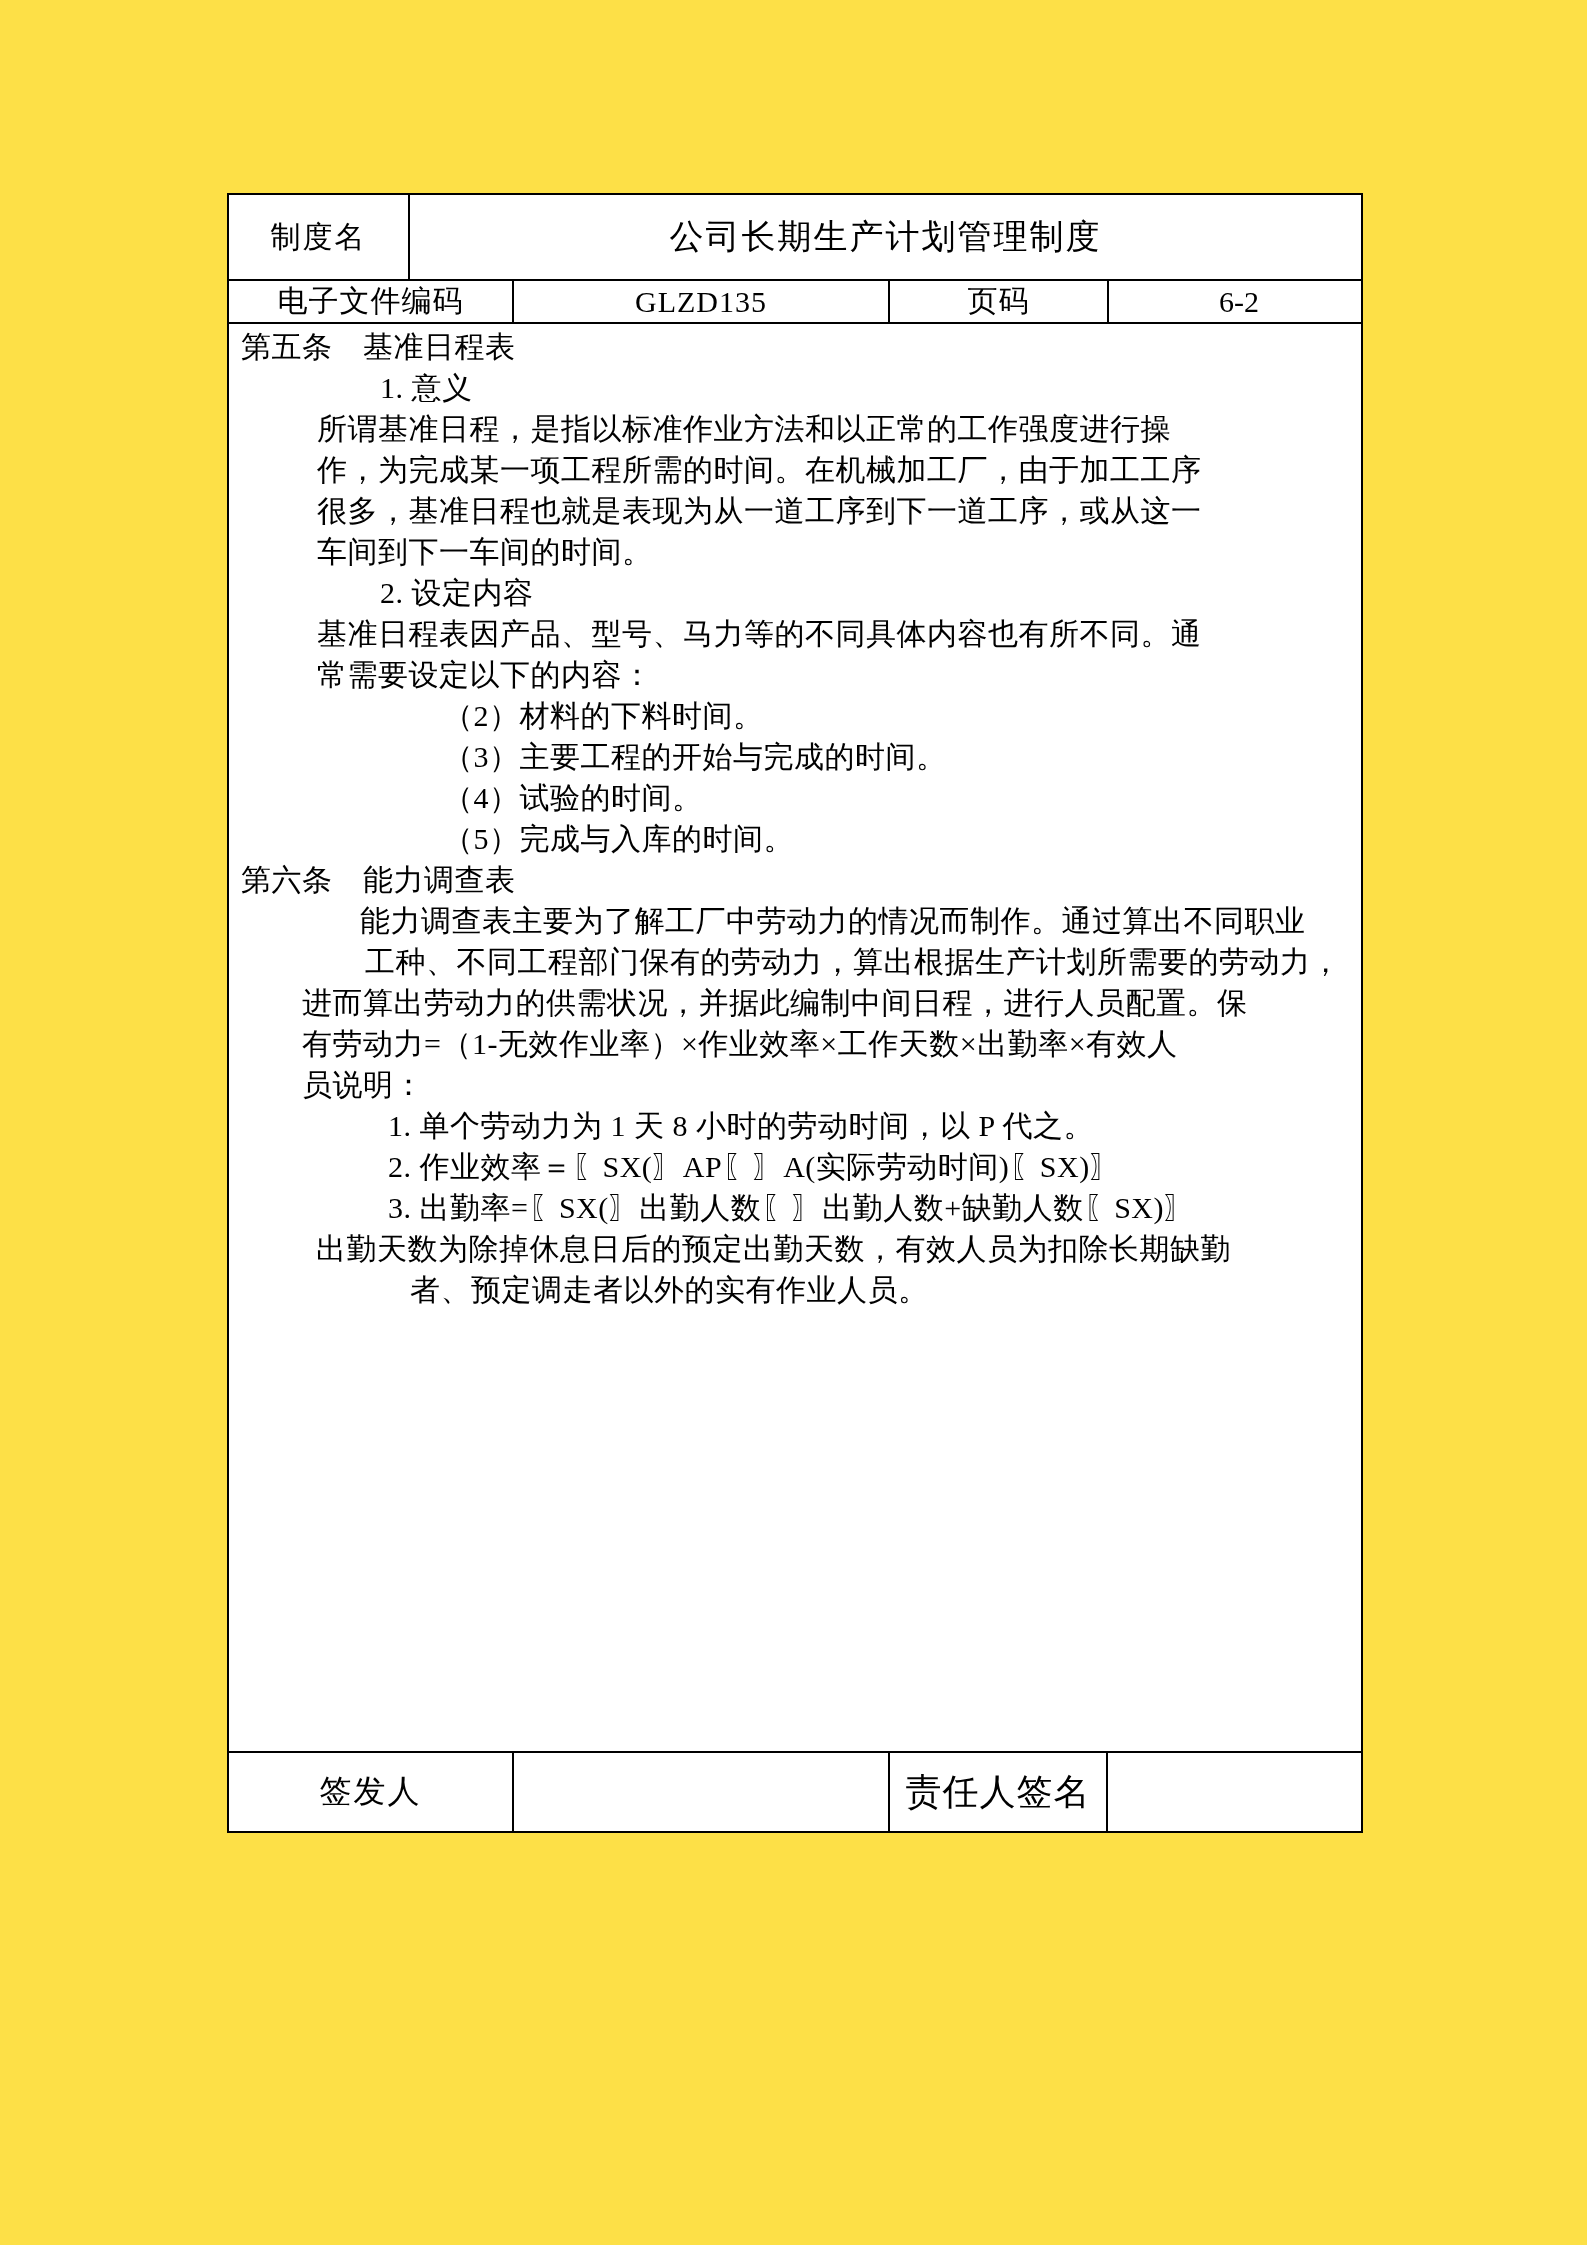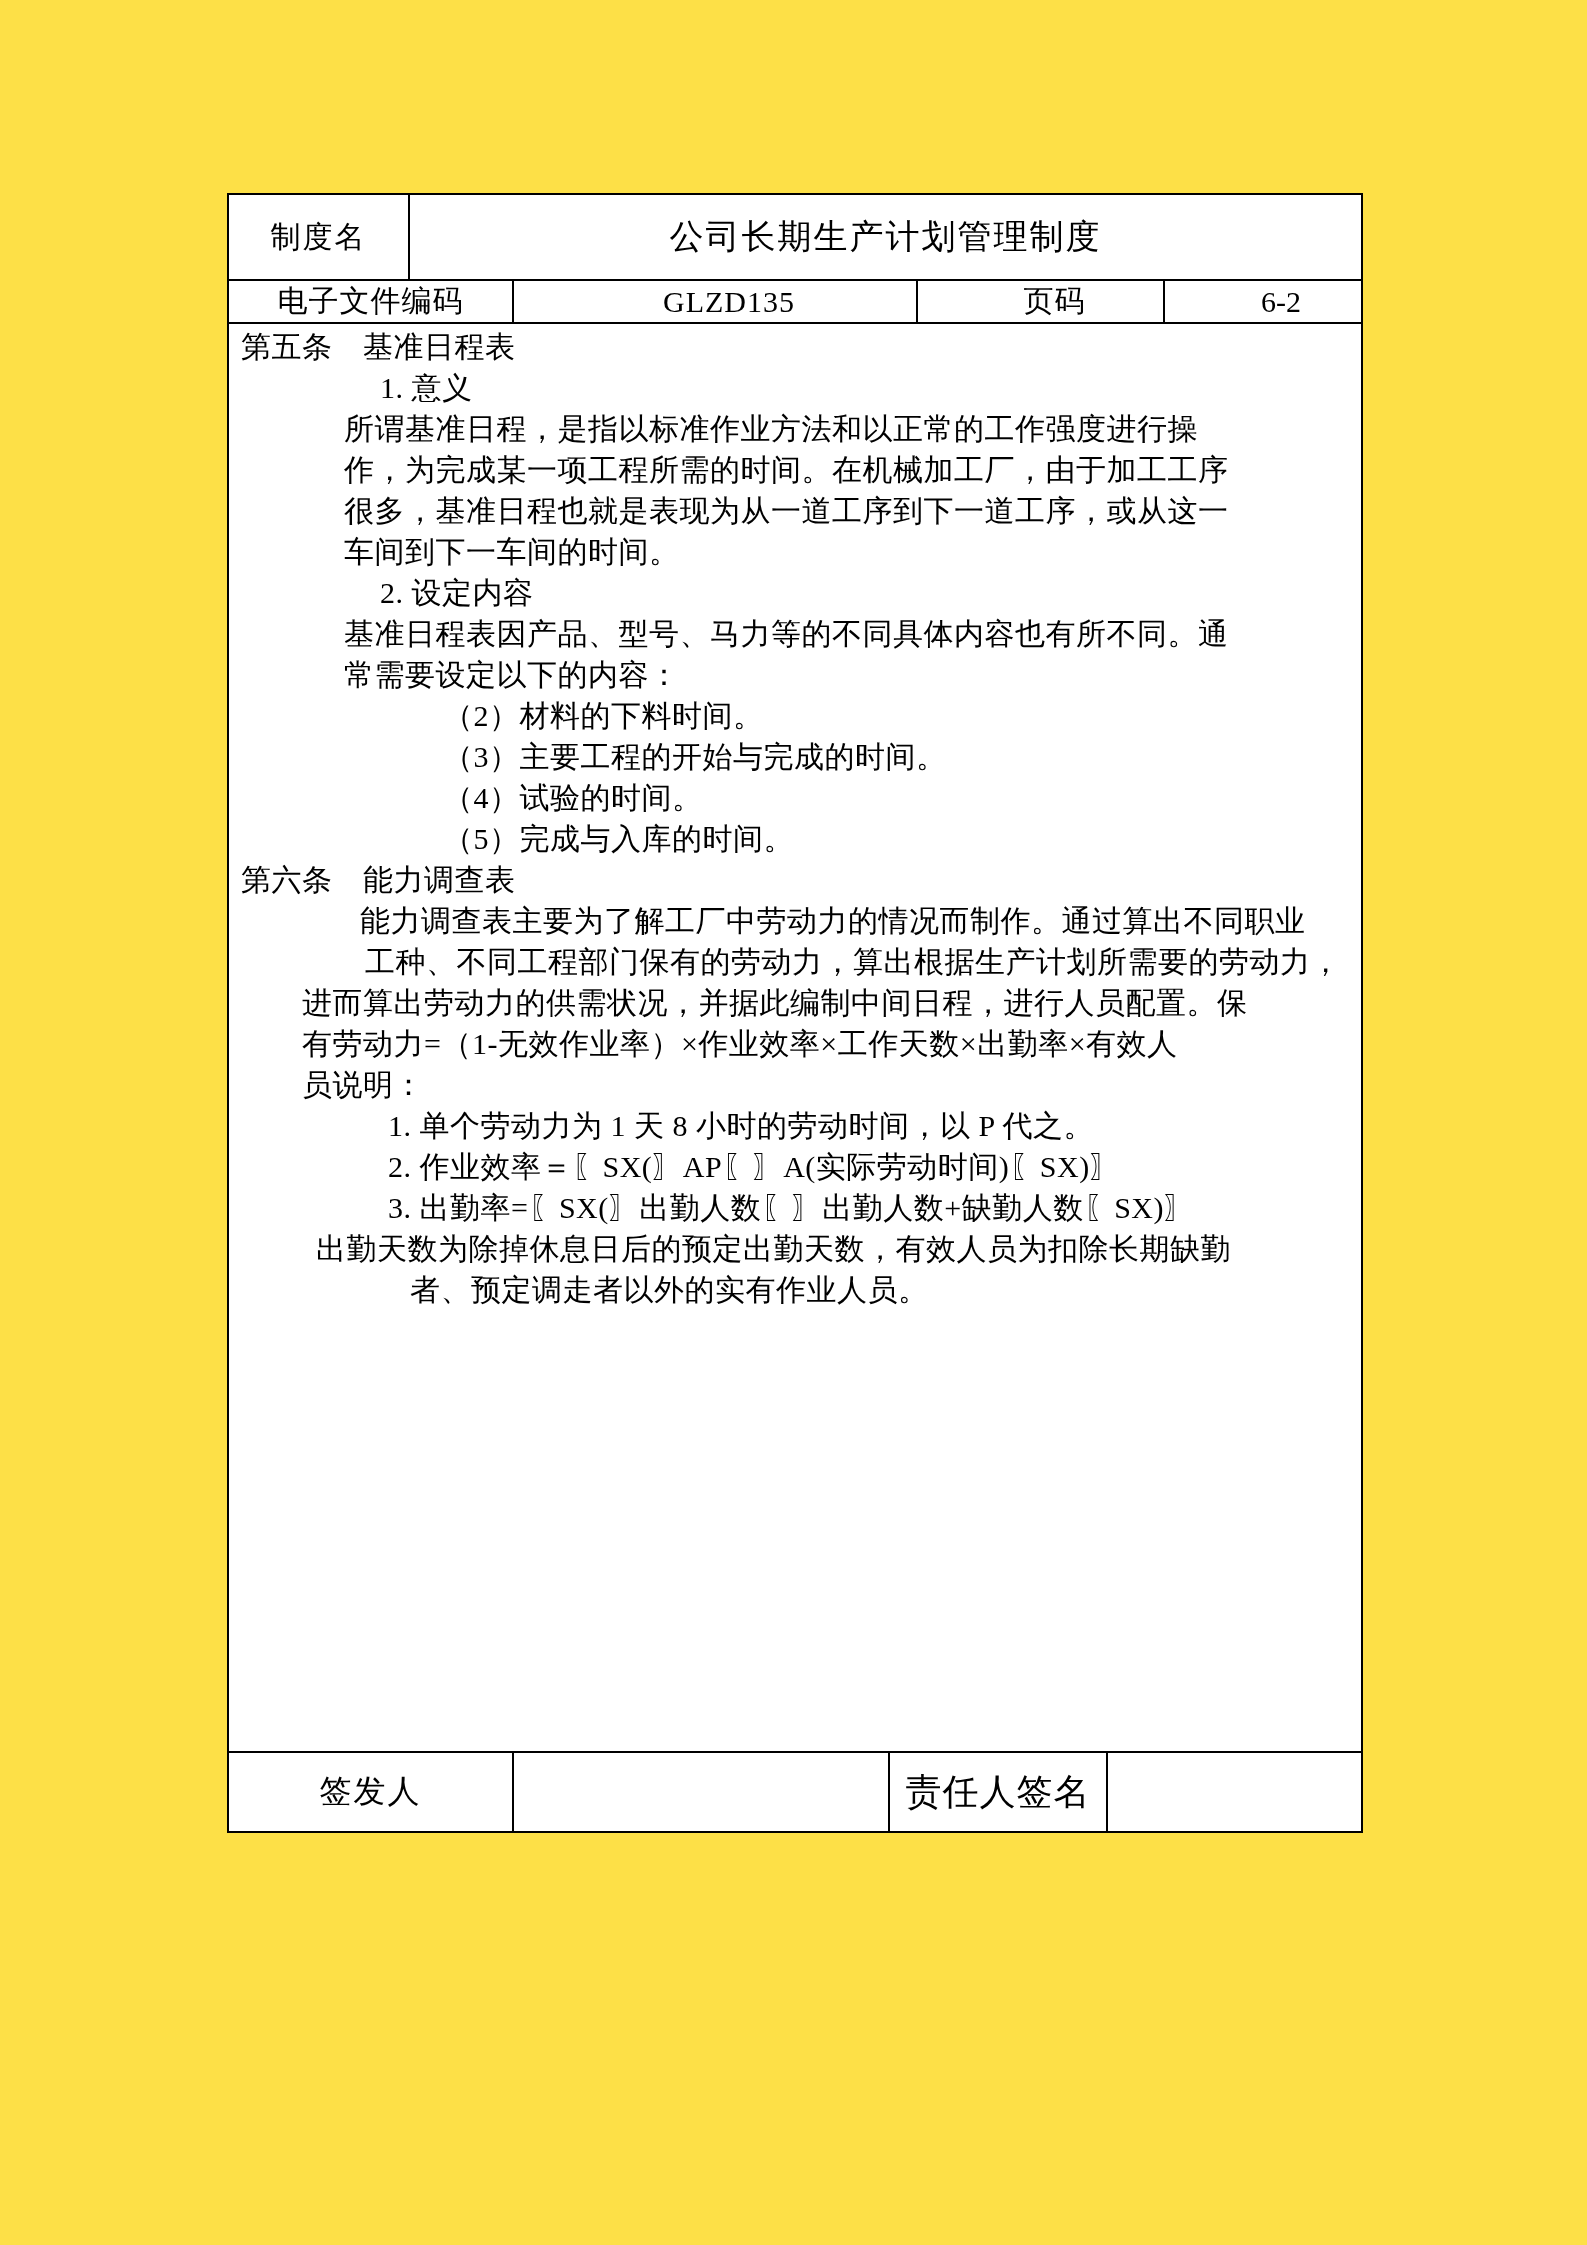--- a/index.html
+++ b/index.html
@@ -52,21 +52,21 @@
     letter-spacing: 2px;
   }
   .cell-title {
     flex: 1;
     font-family: "Liberation Sans", sans-serif;
     font-size: 34px;
     letter-spacing: 2px;
   }
 
   
-  .row-meta { height: 43px; gap: 28px; }
+  .row-meta { height: 43px; }
   .cell-codelabel {
     width: 285px;
     font-family: "Liberation Sans", sans-serif;
     font-size: 30px;
     letter-spacing: 1px;
   }
   .cell-codevalue {
     width: 376px;
     font-family: "Liberation Serif", serif;
     font-size: 30px;
@@ -94,21 +94,21 @@
   .bline {
     height: 41px;
     line-height: 41px;
     font-size: 30px;
     letter-spacing: 0.5px;
     white-space: nowrap;
     font-family: "Liberation Serif", serif;
   }
   .in12  { padding-left: 12px; }
   .in151 { padding-left: 151px; }
-  .in198 { padding-left: 115px; }
+  .in198 { padding-left: 88px; }
   .in214 { padding-left: 214px; }
   .in131 { padding-left: 131px; }
   .in136 { padding-left: 136px; }
   .in141 { padding-left: 73px; }
   .in159 { padding-left: 159px; }
   .in147 { padding-left: 87px; }
   .in181 { padding-left: 181px; }
 
   
   .row-sign { height: 78px; border-bottom: none; }

